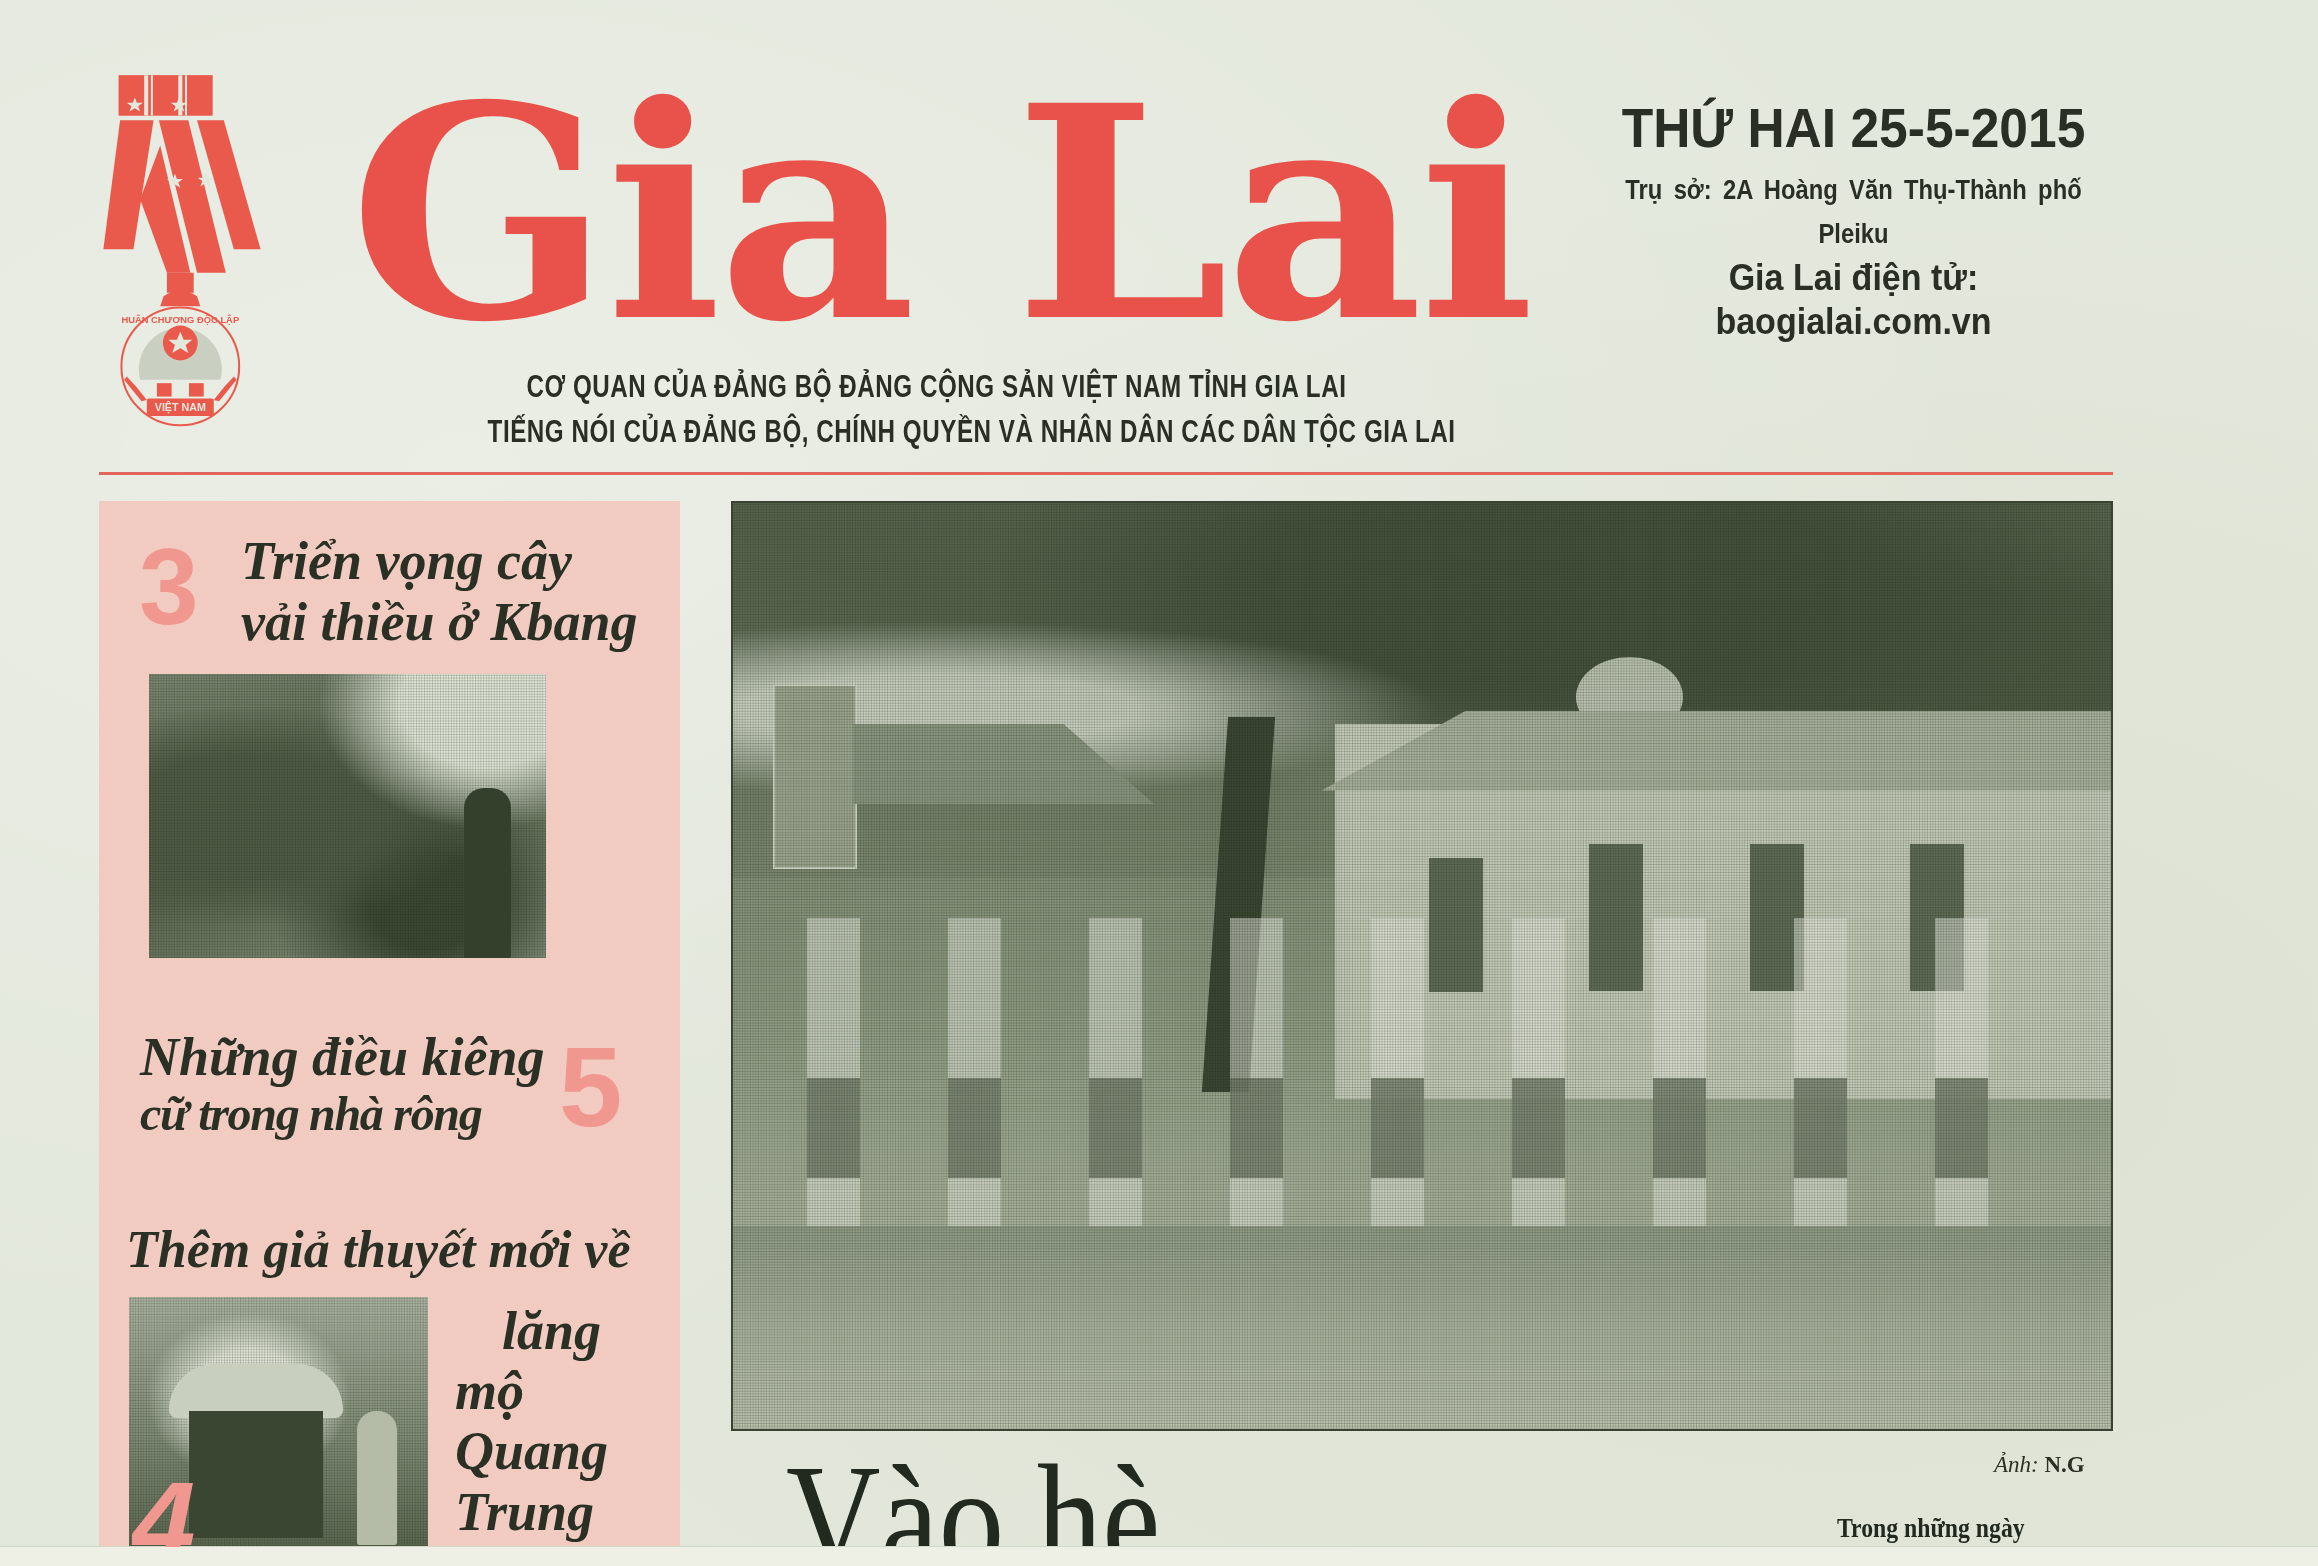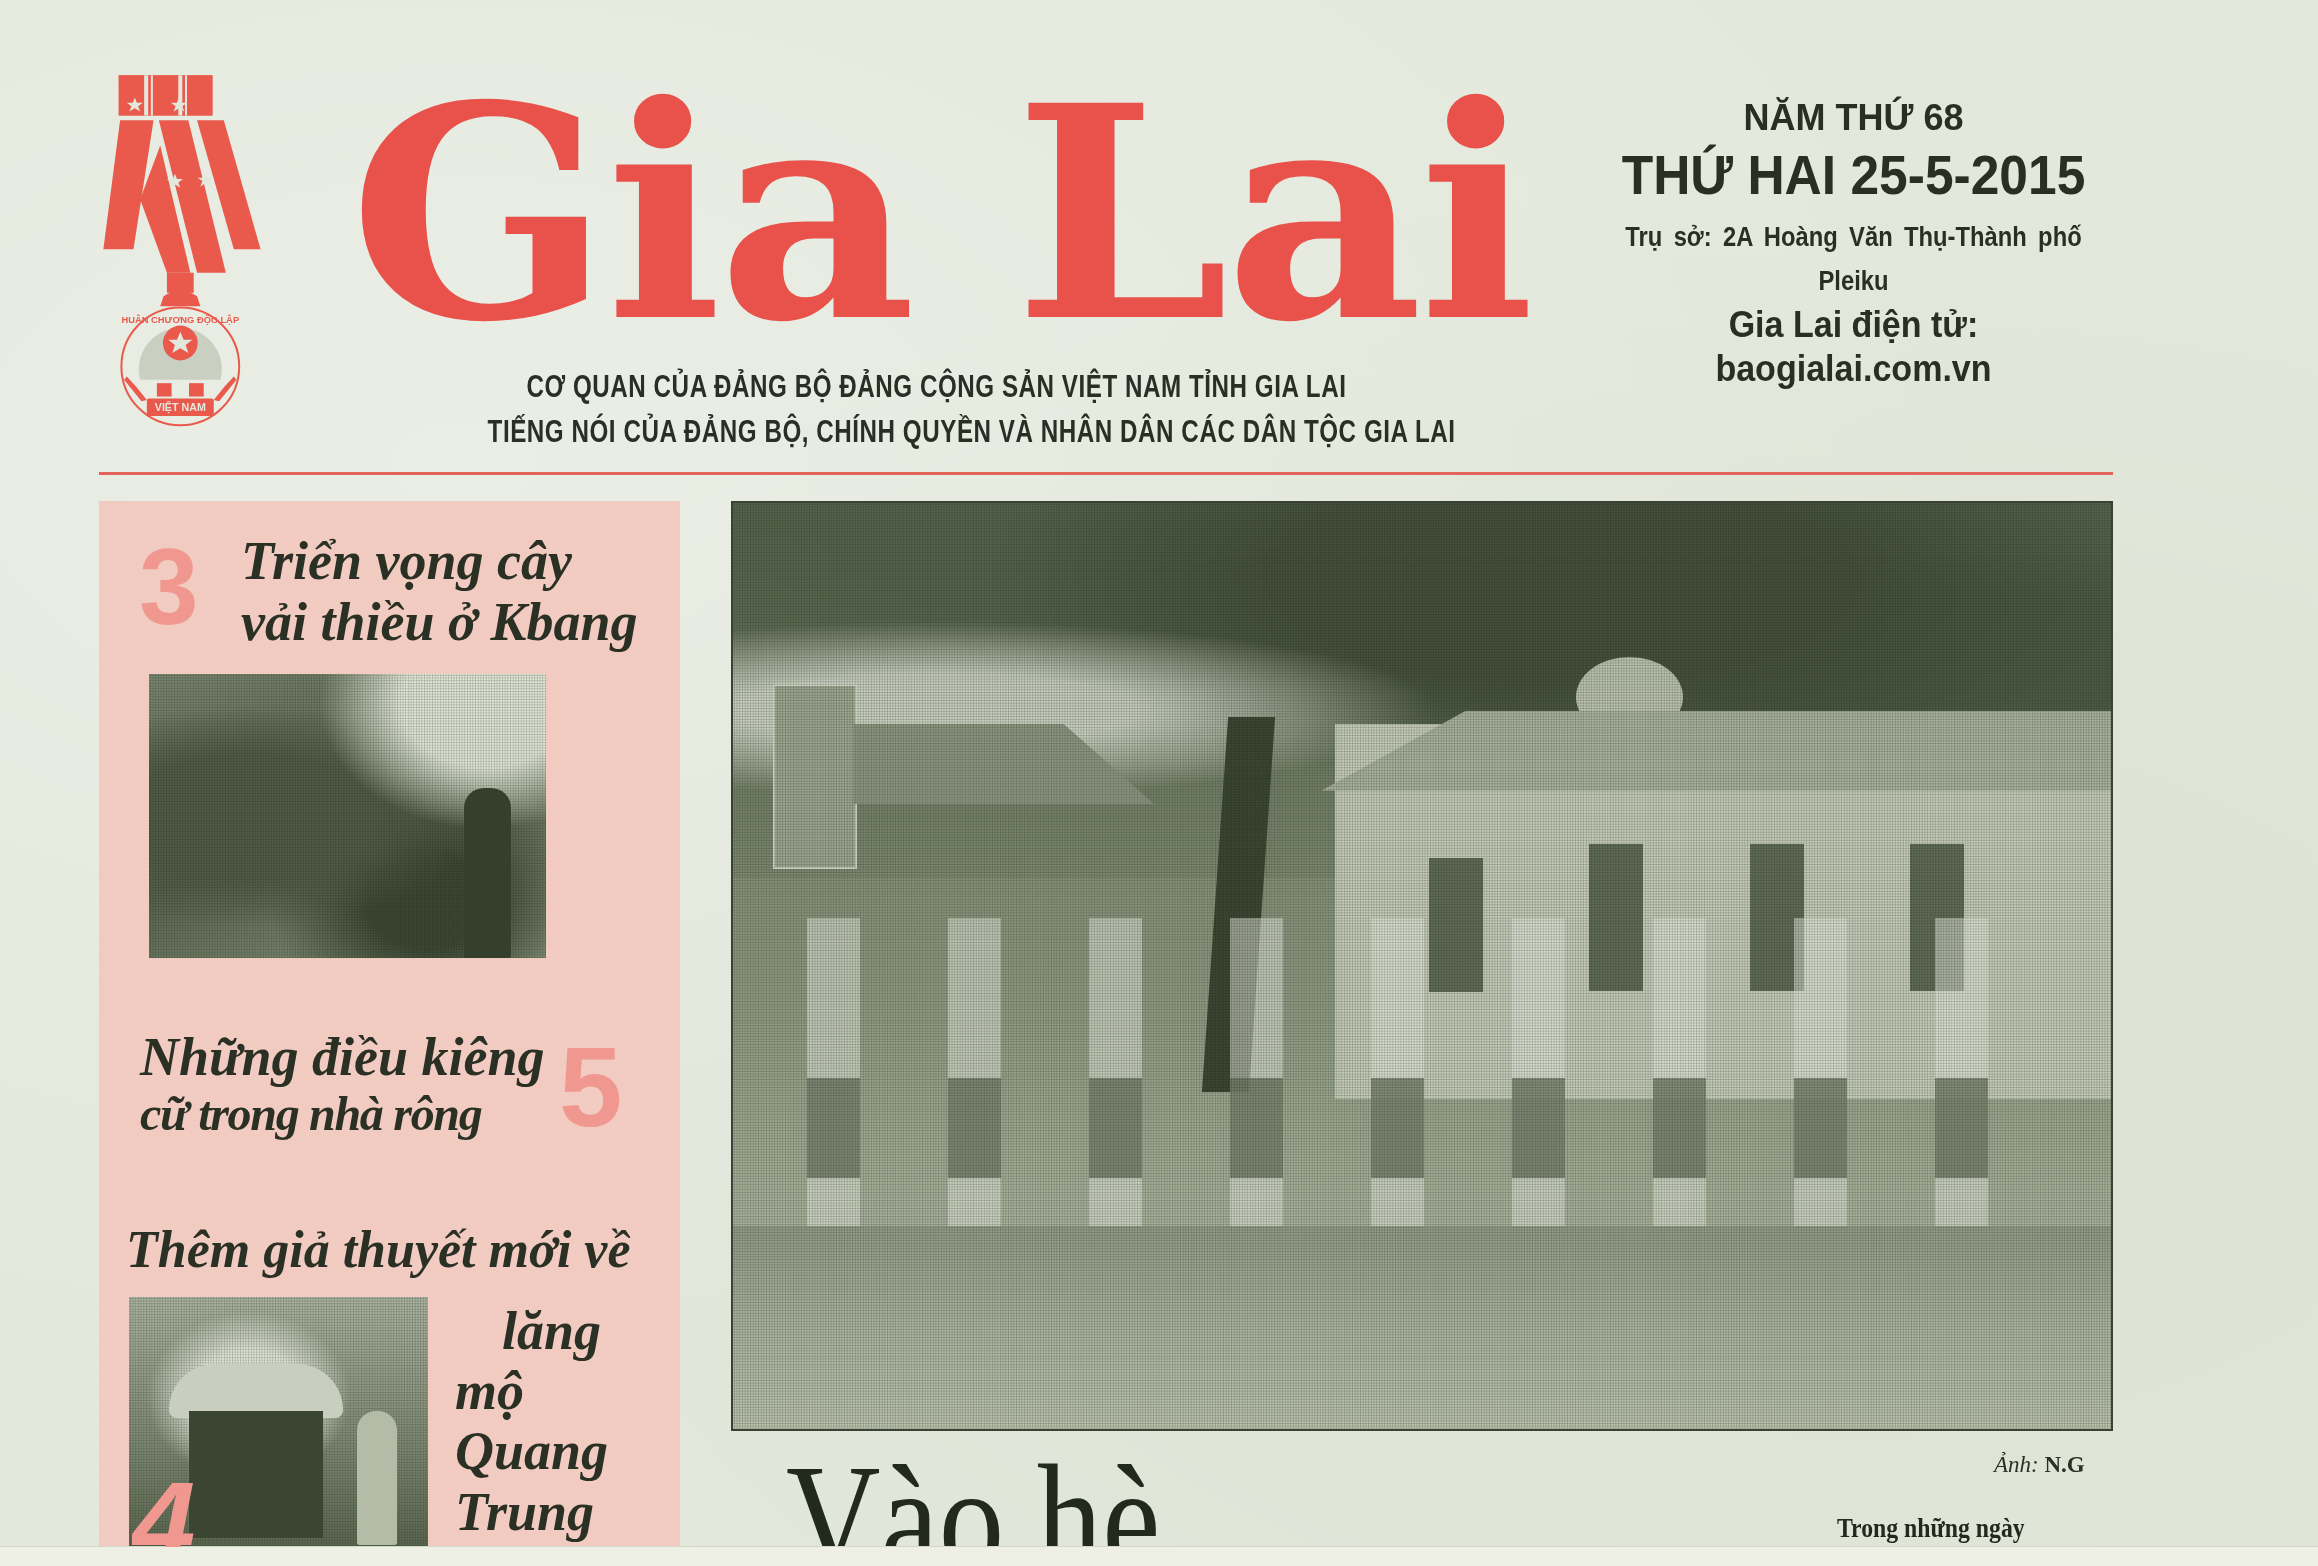--- a/index.html
+++ b/index.html
@@ -156,21 +156,20 @@
     <path d="M40,455 Q55,470 70,490 L62,492 Q48,475 36,460 Z"></path>
     <path d="M200,455 Q185,470 170,490 L178,492 Q192,475 204,460 Z"></path>
   </g>
 </svg>
 
 <div class="masthead-title">Gia Lai</div>
 <div class="tagline l1">CƠ QUAN CỦA ĐẢNG BỘ ĐẢNG CỘNG SẢN VIỆT NAM TỈNH GIA LAI</div>
 <div class="tagline l2">TIẾNG NÓI CỦA ĐẢNG BỘ, CHÍNH QUYỀN VÀ NHÂN DÂN CÁC DÂN TỘC GIA LAI</div>
 
 <div class="issue">
-  <div class="year">NĂM THỨ 68</div>
   <div class="date">THỨ HAI 25-5-2015</div>
   <div class="address">Trụ sở: 2A Hoàng Văn Thụ-Thành phố Pleiku</div>
   <div class="web">Gia Lai điện tử: baogialai.com.vn</div>
 </div>
 
 <div class="red-rule"></div>
 
 <div class="sidebar">
 
   <div class="page-no" style="left:40px; top:33px; font-size:107px;">3</div>

